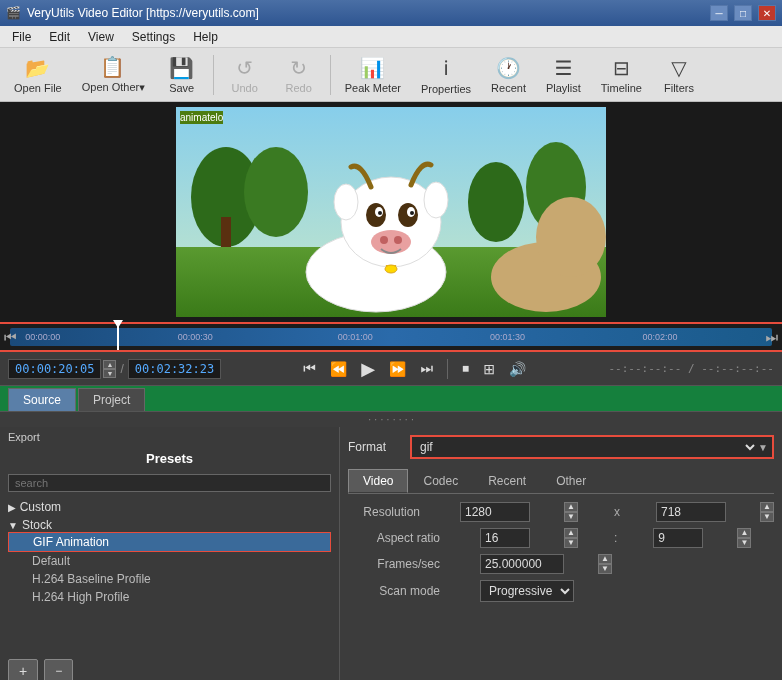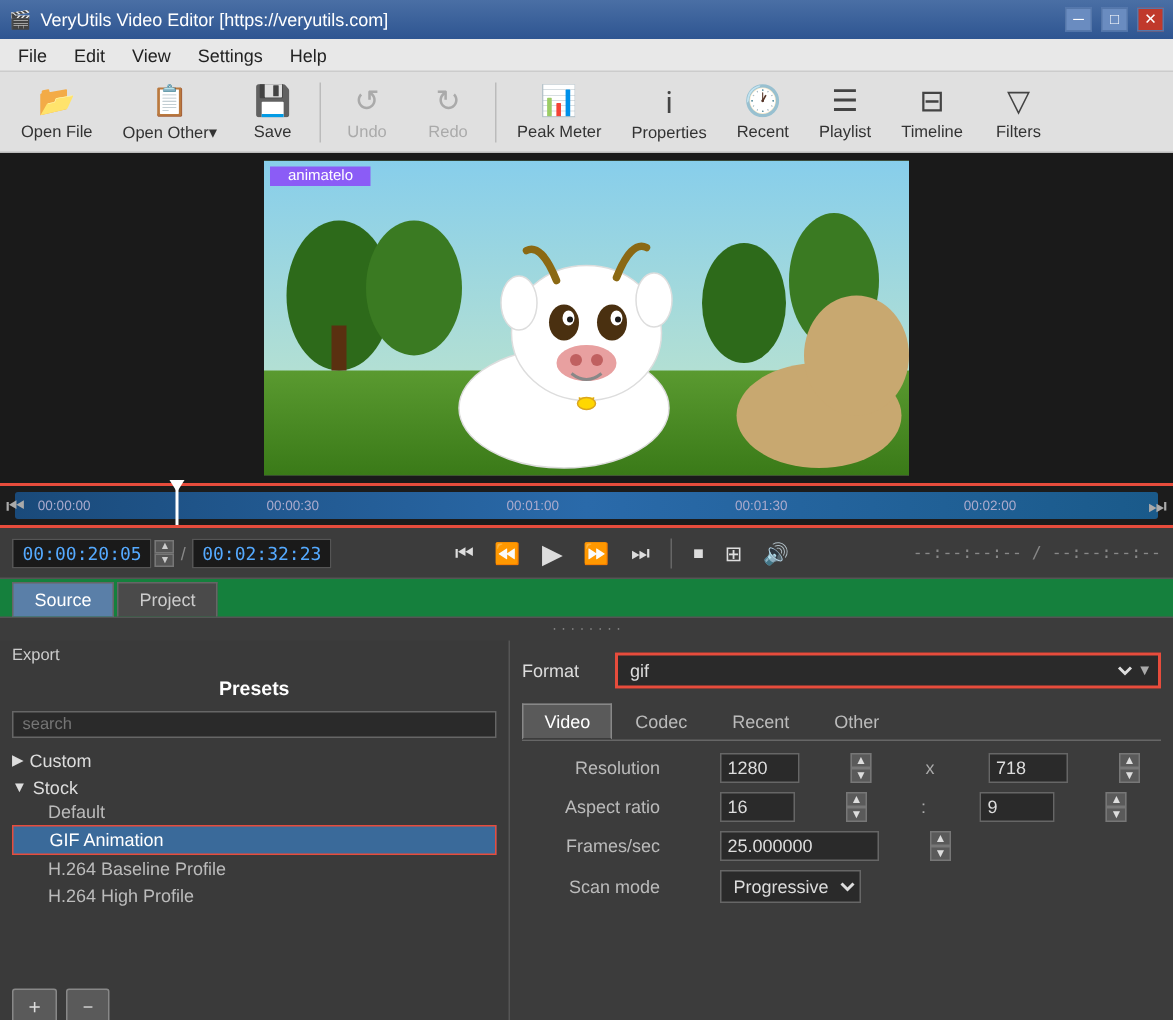--- a/index.html
+++ b/index.html
@@ -20,21 +20,21 @@
     #toolbar { background: #e0e0e0; height: 54px; display: flex; align-items: center; padding: 4px 6px; gap: 4px; border-bottom: 1px solid #bbb; }
     .tool-btn { display: flex; flex-direction: column; align-items: center; padding: 4px 8px; cursor: pointer; color: #333; font-size: 11px; gap: 2px; min-width: 50px; background: transparent; border: none; }
     .tool-btn .icon { font-size: 20px; color: #444; }
     .tool-btn.disabled { color: #aaa; }
     .tool-btn.disabled .icon { color: #aaa; }
     .toolbar-sep { width: 1px; height: 40px; background: #bbb; margin: 0 2px; }
 
     
     #video-area { background: #1a1a1a; height: 220px; display: flex; align-items: center; justify-content: center; position: relative; }
     #video-placeholder { width: 430px; height: 210px; background: #2a3a1a; position: relative; overflow: hidden; }
-    #video-placeholder .vid-overlay { position: absolute; top: 4px; left: 4px; background: #8b5cf6; color: white; font-size: 10px; padding: 1px 12px; }
+    #video-placeholder .vid-overlay { position: absolute; top: 4px; left: 4px; background: #4d7c0f; color: white; font-size: 10px; padding: 1px 0; }
     .video-cow { width: 100%; height: 100%; background: linear-gradient(135deg, #4a7a2a 0%, #2d5a1a 30%, #7aaa4a 60%, #5a8a2a 100%); display: flex; align-items: center; justify-content: center; }
 
     
     #timeline-bar { background: #2a2a2a; height: 32px; display: flex; align-items: center; padding: 0 6px; border-top: 2px solid #e74c3c; border-bottom: 2px solid #e74c3c; position: relative; }
 
     
     #transport { background: #3c3c3c; height: 34px; display: flex; align-items: center; padding: 0 8px; gap: 6px; border-bottom: 1px solid #555; }
     .time-display { background: #1a1a1a; color: #5af; padding: 2px 6px; font-size: 12px; font-family: monospace; border: 1px solid #555; }
     .transport-btn { background: transparent; border: none; color: #ddd; font-size: 14px; cursor: pointer; padding: 2px 4px; }
     .time-sep { color: #888; margin: 0 2px; }
@@ -71,21 +71,21 @@
     #format-arrow { color: #aaa; font-size: 10px; }
 
     
     #format-tabs { display: flex; margin-bottom: 8px; border-bottom: 1px solid #666; }
     .fmt-tab { padding: 4px 14px; font-size: 12px; cursor: pointer; color: #bbb; border: 1px solid transparent; }
     .fmt-tab.active { background: #5a5a5a; color: white; border-color: #888; border-bottom-color: #3c3c3c; }
 
     
     .field-row { display: flex; align-items: center; margin-bottom: 6px; gap: 32px; }
     .field-label { width: 100px; text-align: right; color: #bbb; font-size: 12px; padding-right: 8px; }
-    .field-input { background: #2a2a2a; border: 1px solid #666; color: #ddd; padding: 2px 4px; font-size: 12px; width: 53px; }
+    .field-input { background: #2a2a2a; border: 1px solid #666; color: #ddd; padding: 2px 4px; font-size: 12px; width: 70px; }
     .field-x { color: #aaa; margin: 0 4px; }
     .field-spin { display: flex; flex-direction: column; margin-left: 2px; }
     .field-spin button { background: #5a5a5a; border: 1px solid #777; color: #ddd; font-size: 8px; width: 14px; height: 10px; cursor: pointer; line-height: 1; }
     .field-select { background: #2a2a2a; border: 1px solid #666; color: #ddd; padding: 2px 4px; font-size: 12px; }
 
     .dotted-sep { text-align: center; color: #888; font-size: 10px; padding: 2px; background: #3c3c3c; }
   </style>
 </head>
 <body>
 
@@ -285,22 +285,22 @@
         <div class="preset-group-header">
           <span class="arrow">▶</span>
           <span>Custom</span>
         </div>
       </div>
       <div class="preset-group">
         <div class="preset-group-header">
           <span class="arrow">▼</span>
           <span>Stock</span>
         </div>
+        <div class="preset-item active">GIF Animation</div>
         <div class="preset-item">Default</div>
-        <div class="preset-item active">GIF Animation</div>
         <div class="preset-item">H.264 Baseline Profile</div>
         <div class="preset-item">H.264 High Profile</div>
       </div>
     </div>
     <div id="presets-buttons">
       <button class="preset-btn add">+</button>
       <button class="preset-btn">−</button>
     </div>
   </div>
 
@@ -349,21 +349,21 @@
       <span class="field-x">:</span>
       <input class="field-input" type="text" value="9" style="width: 50px;">
       <div class="field-spin">
         <button>▲</button>
         <button>▼</button>
       </div>
     </div>
 
     <div class="field-row">
       <span class="field-label">Frames/sec</span>
-      <input class="field-input" type="text" value="25.000000" style="width: 106px;">
+      <input class="field-input" type="text" value="25.000000" style="width: 84px;">
       <div class="field-spin">
         <button>▲</button>
         <button>▼</button>
       </div>
     </div>
 
     <div class="field-row">
       <span class="field-label">Scan mode</span>
       <select class="field-select">
         <option>Progressive</option>

